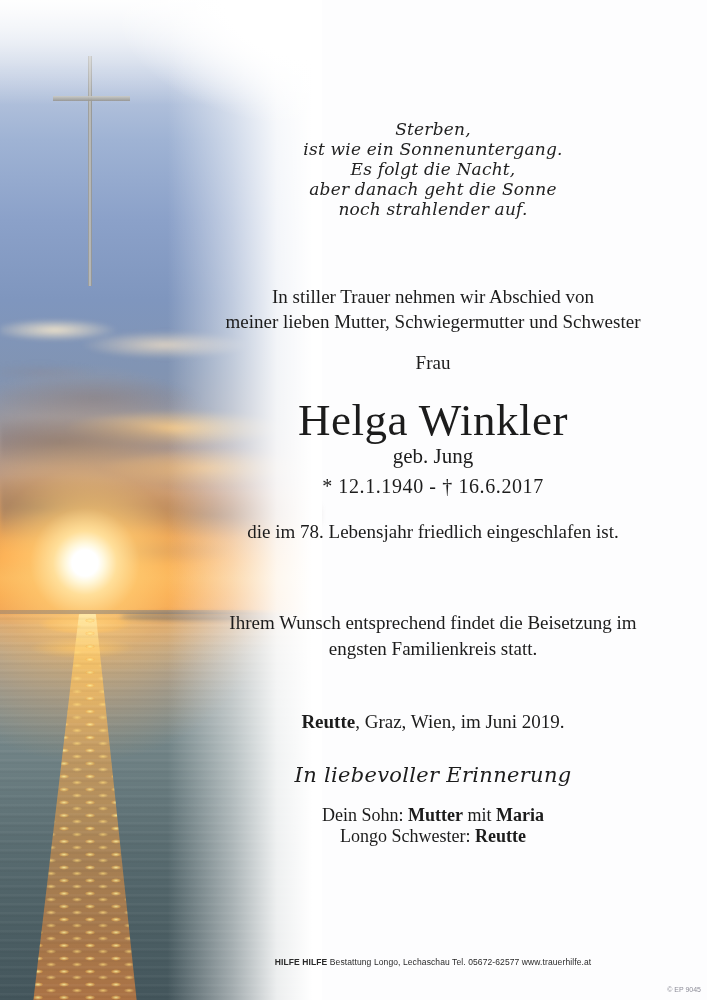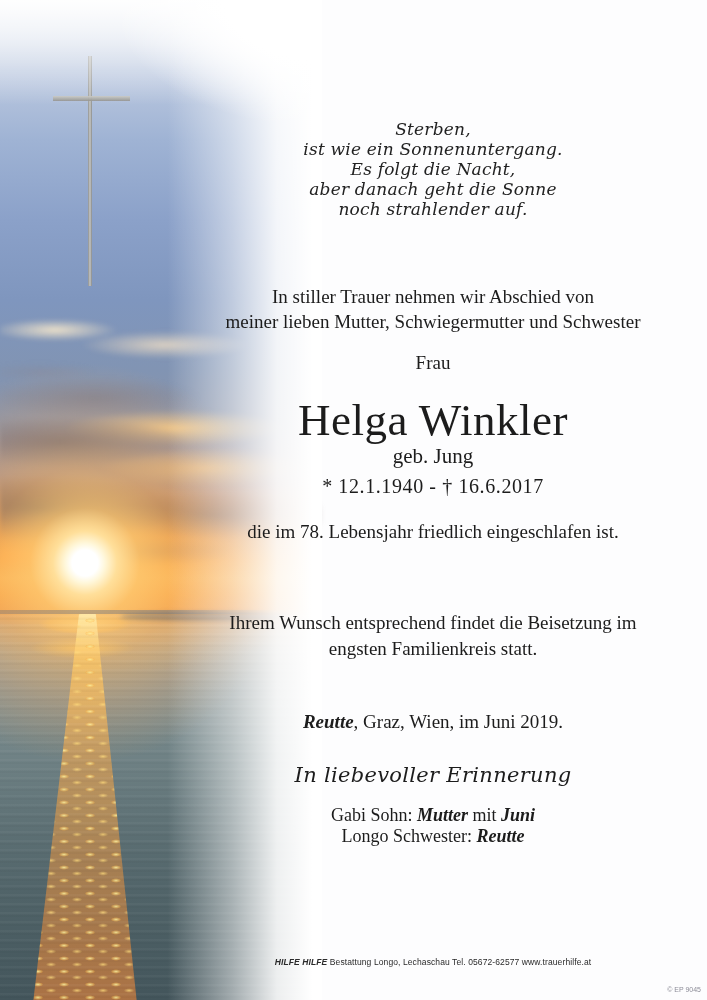--- a/index.html
+++ b/index.html
@@ -68,21 +68,21 @@
   .intro{top:284px;font-size:19px;line-height:25px;}
   .frau{top:352px;font-size:19px;}
   .name{top:394px;font-size:45px;line-height:52px;letter-spacing:.5px;}
   .geb{top:444px;font-size:21px;}
   .dates{top:475px;font-size:20px;letter-spacing:.6px;}
   .sleep{top:521px;font-size:19px;}
   .burial{top:610px;font-size:19px;line-height:26px;}
   .place{top:711px;font-size:19px;}
   .memory{top:763px;font-size:21px;letter-spacing:.3px;}
   .family{top:805px;font-size:18px;line-height:21px;}
-  .bold{font-weight:bold;font-style:italic;}
+  .bold{font-weight:bold;}
   .footerline{top:957px;font-family:"Liberation Sans", sans-serif;font-size:8.5px;color:#2a2a2a;letter-spacing:.1px;}
   .printcode{position:absolute;right:6px;top:986px;font-family:"Liberation Sans", sans-serif;
       font-size:7px;color:#8d8d98;}
 </style>
 </head>
 <body>
 
 <div class="page">
 
   <div class="photo">
@@ -130,21 +130,21 @@
     </div>
 
     <div class="place">
       <span class="bold">Reutte</span><span>, Graz, Wien, im Juni 2019.</span>
     </div>
 
     <div class="memory cal">In liebevoller Erinnerung</div>
 
     <div class="family">
       <div>
-        <span>Gabi Sohn: </span><span class="bold">Mutter</span><span> mit </span><span class="bold">Juni</span>
+        <span>Dein Sohn: </span><span class="bold">Mutter</span><span> mit </span><span class="bold">Maria</span>
       </div>
       <div>
         <span>Longo Schwester: </span><span class="bold">Reutte</span>
       </div>
     </div>
 
     <div class="footerline">
       <span class="bold">HILFE HILFE</span><span> Bestattung Longo, Lechaschau Tel. 05672-62577 www.trauerhilfe.at</span>
     </div>
 

